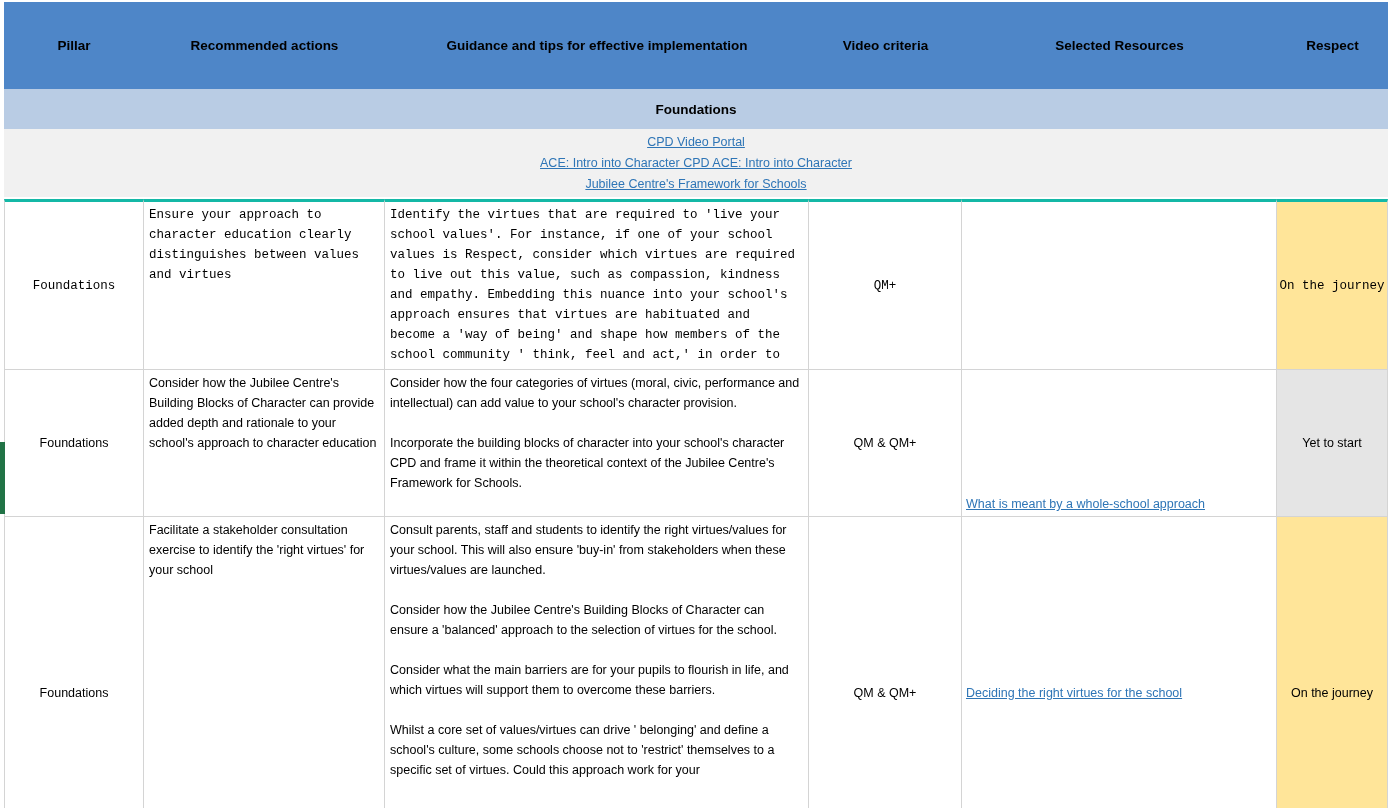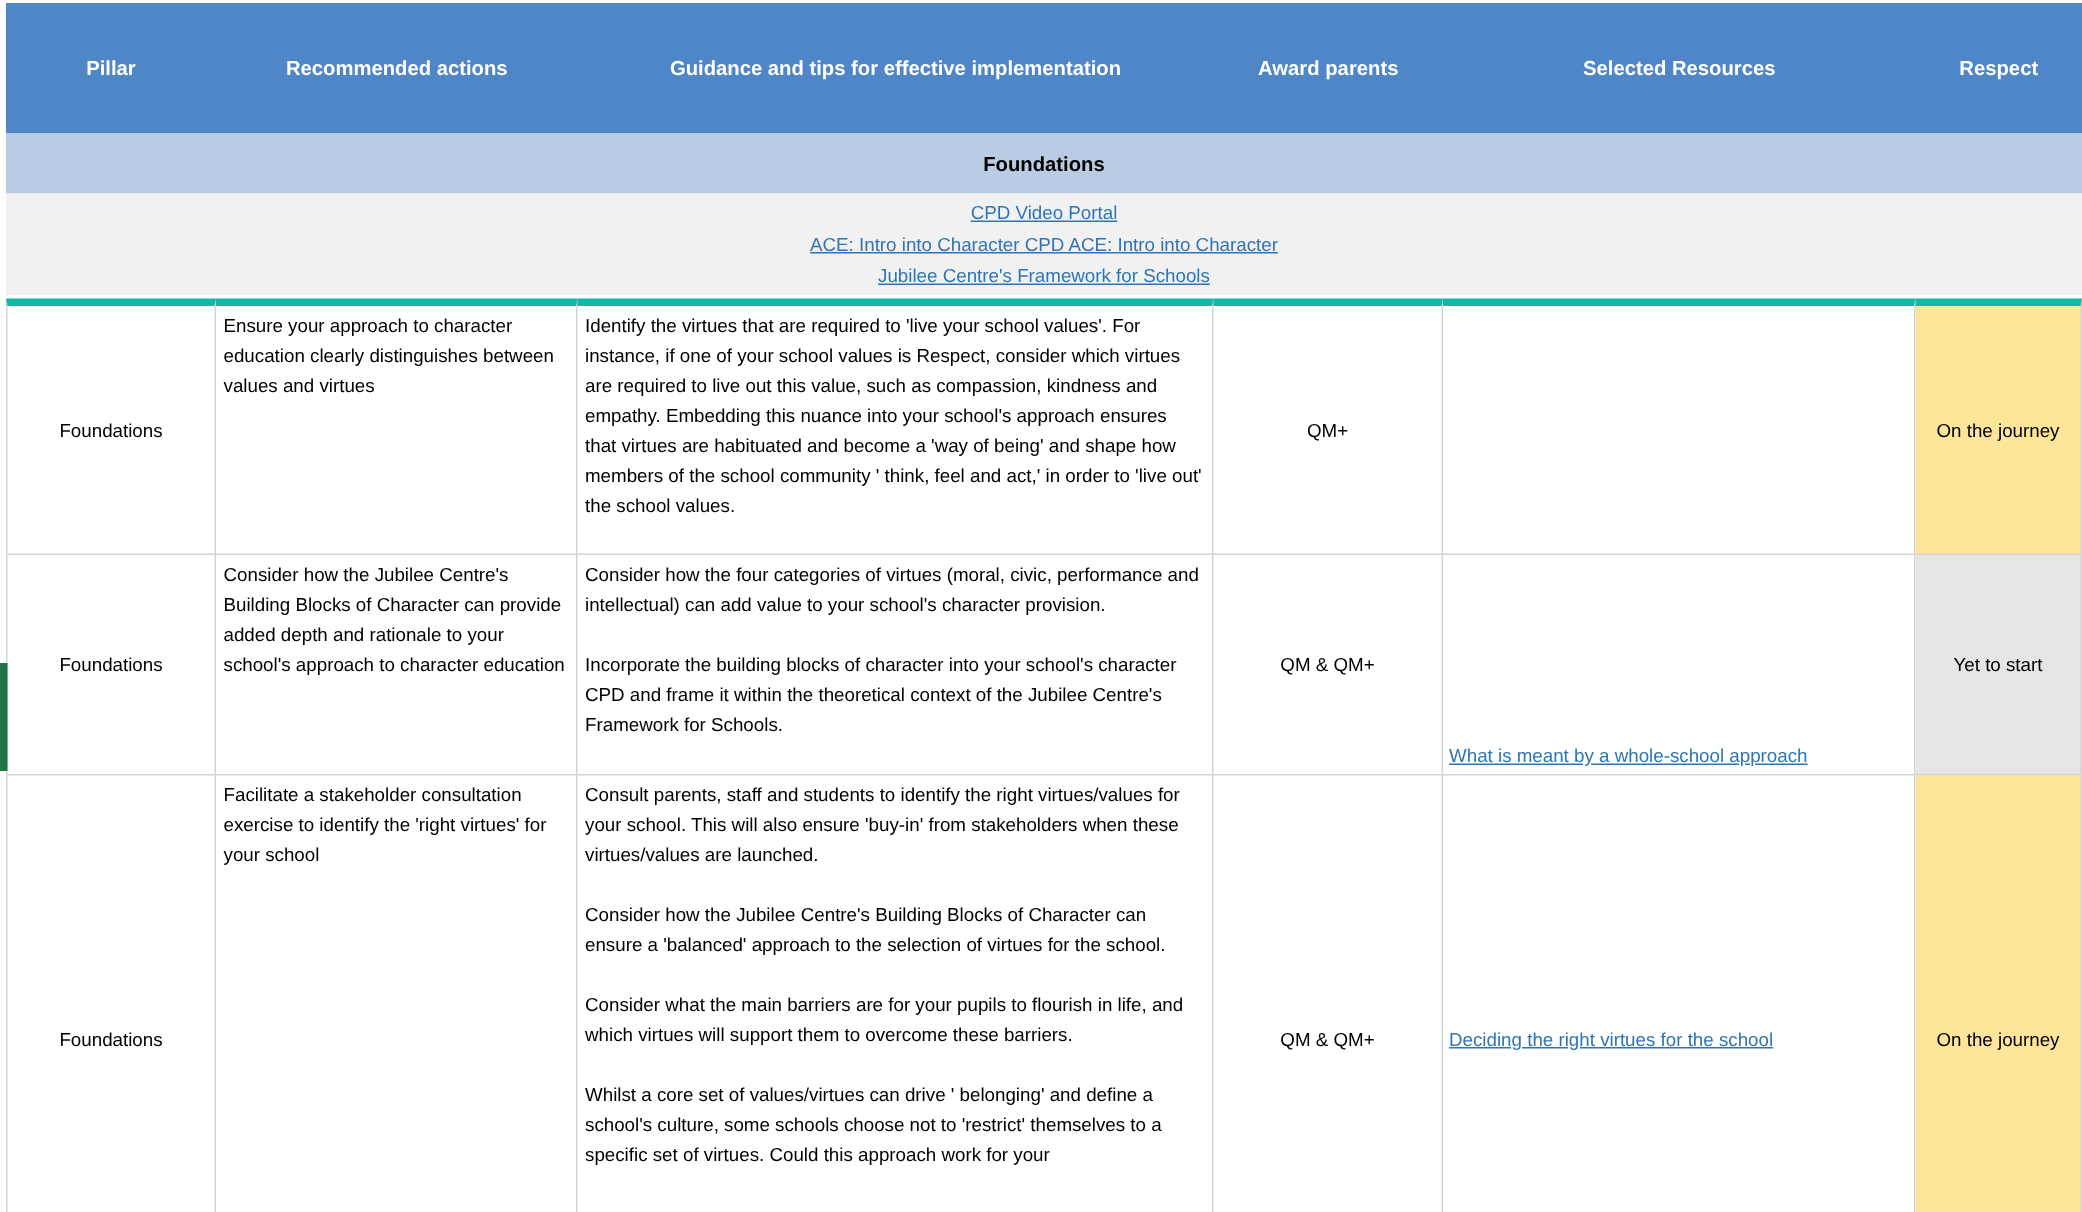--- a/index.html
+++ b/index.html
@@ -18,21 +18,21 @@
   }
   .row { display: flex; width: 1384px; }
   .c1 { width: 140px; } .c2 { width: 241px; } .c3 { width: 424px; }
   .c4 { width: 153px; } .c5 { width: 315px; } .c6 { width: 111px; }
 
   
   .thead { height: 87px; background: #4E86C8; }
   .thead .hcell {
     display: flex; align-items: center; justify-content: center;
     text-align: center;
-    font-weight: bold; font-size: 13.5px; color: #ffffff;
+    font-weight: bold; font-size: 13.5px; color: #000000;
     padding: 0 8px;
   }
 
   
   .section-band {
     height: 40px; background: #B9CCE4;
     display: flex; align-items: center; justify-content: center;
     font-weight: bold; font-size: 13.5px;
   }
 
@@ -56,21 +56,21 @@
     border-bottom: 1px solid #D4D4D4;
     font-size: 12.5px;
     line-height: 20px;
     overflow: hidden;
   }
   .datarow .cell:first-child { border-left: 1px solid #D4D4D4; }
   .datarow { border-top: 0; }
   .r1 { height: 171px; }
   .r2 { height: 147px; }
   .r3 { height: 352px; }
-  .row-top-border .cell { border-top: 5px solid #14b8a6; }
+  .row-top-border .cell { border-top: 3px solid #14b8a6; font-family: Liberation Mono, monospace; }
 
   .cell-center {
     display: flex; align-items: center; justify-content: center;
     text-align: center; padding: 2px 6px;
   }
   .cell-text {
     padding: 3px 6px 3px 5px;
     white-space: pre-line;
   }
   .res-stack { display: flex; flex-direction: column; padding: 0; }
@@ -97,21 +97,21 @@
 </style>
 </head>
 <body>
 
 <div class="sheet">
 
   <div class="row thead">
     <div class="hcell c1">Pillar</div>
     <div class="hcell c2">Recommended actions</div>
     <div class="hcell c3">Guidance and tips for effective implementation</div>
-    <div class="hcell c4">Award parents</div>
+    <div class="hcell c4">Video criteria</div>
     <div class="hcell c5">Selected Resources</div>
     <div class="hcell c6">Respect</div>
   </div>
 
   <div class="section-band">Foundations</div>
 
   <div class="links-band">
     <span class="link">CPD Video Portal</span>
     <span class="link">ACE: Intro into Character CPD ACE: Intro into Character</span>
     <span class="link">Jubilee Centre's Framework for Schools</span>

